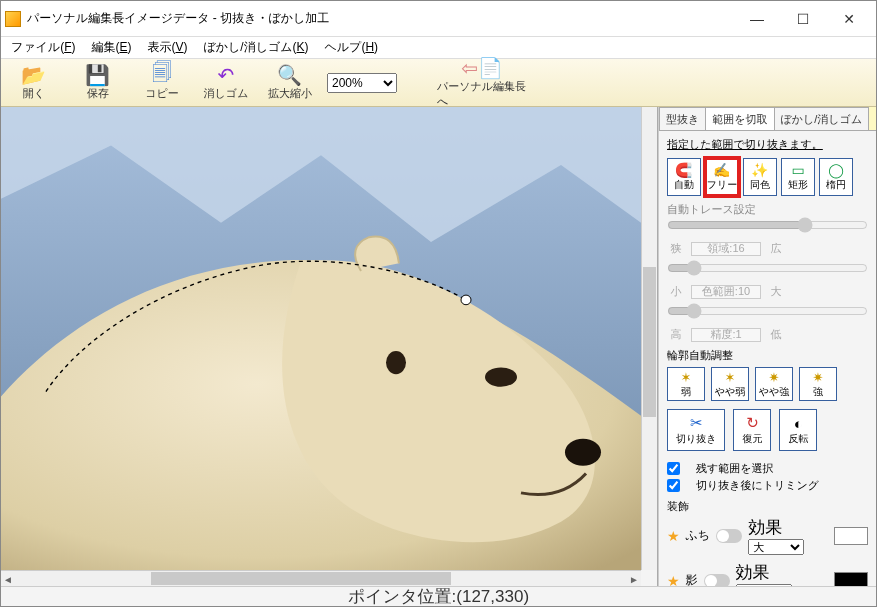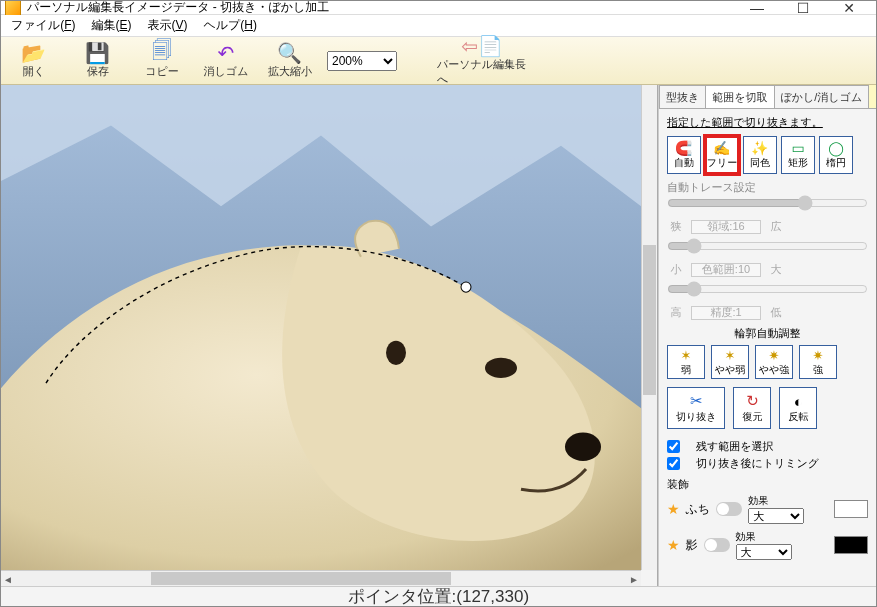--- a/index.html
+++ b/index.html
@@ -1,17 +1,17 @@
 <!DOCTYPE html>
 <html><head>
 <meta charset="utf-8">
 <style>
   * { box-sizing: border-box; margin: 0; padding: 0; font-family: "MS UI Gothic", "Meiryo", sans-serif; }
   body { width: 877px; height: 607px; background: #f0f0f0; display: flex; flex-direction: column; overflow: hidden; border: 1px solid #888; position: relative;}
-  .titlebar { height: 14px; background: #fff; display: flex; align-items: center; padding: 0 4px; border-bottom: 1px solid #ddd;}
+  .titlebar { height: 36px; background: #fff; display: flex; align-items: center; padding: 0 4px; border-bottom: 1px solid #ddd;}
   .titlebar .icon { width: 16px; height: 16px; background: linear-gradient(135deg,#ffd24d,#ff9a00); margin-right:6px; border:1px solid #c78300;}
   .titlebar .title { flex: 1; font-size: 12px; color: #000; }
   .winbtn { width: 46px; height: 28px; display: flex; align-items: center; justify-content: center; font-size: 14px; color:#333;}
   .menubar { height: 22px; background: #fff; display:flex; align-items:center; padding:0 4px; font-size:12px; border-bottom:1px solid #ddd; gap:4px;}
   .menuitem { padding:2px 6px;}
   .menuitem u { text-decoration: underline;}
   .toolbar { height: 48px; background: linear-gradient(#fdf9e9,#f5eeca); display:flex; align-items:center; padding: 2px 6px; gap:10px; border-bottom:1px solid #c9c097;}
   .tbtn { display:flex; flex-direction:column; align-items:center; font-size:11px; color:#333; width:54px;}
   .tbtn .ticon { font-size:20px; height:22px; display:flex; align-items:center; justify-content:center;}
   .zoomsel { display:flex; align-items:flex-start;}
@@ -47,21 +47,21 @@
   .actionrow { display:flex; gap:8px; margin:6px 0 10px 0;}
   .actbtn { border:1px solid #365f9e; background:#fff; display:flex; flex-direction:column; align-items:center; justify-content:center; font-size:10px; padding:4px 8px;}
   .actbtn .ic{font-size:15px;}
   .checks label { display:flex; align-items:center; gap:16px; font-size:11px; margin-bottom:2px;}
   .decorate { margin-top:6px;}
   .decorow { display:flex; align-items:center; gap:6px; margin:2px 0 6px 0;}
   .decorow .star { color:#f5a623; font-size:14px;}
   .decorow .toggle { width:26px; height:14px; border-radius:7px; background:#ccc; position:relative;}
   .decorow .toggle::after{content:"";position:absolute;left:1px;top:1px;width:12px;height:12px;border-radius:50%;background:#fff;}
   .decorow .efcol { flex:1;}
-  .decorow .efcol .elabel{ font-size:10px;}
+  .decorow .efcol .elabel{ font-size:17px;}
   .decorow .efcol select { width:56px; font-size:11px;}
   .decorow .swatch { width:34px; height:18px; border:1px solid #888;}
   .swatch.white{ background:#fff;}
   .swatch.black{ background:#000;}
   .statusbar { height:20px; background:#f4f4f4; border-top:1px solid #ccc; display:flex; align-items:center; justify-content:center; font-size:17px; color:#333;}
   svg.bear { width:100%; height:100%; display:block;}
 </style>
 </head>
 <body>
 
@@ -70,20 +70,21 @@
   <div class="title">パーソナル編集長イメージデータ - 切抜き・ぼかし加工</div>
   <div class="winbtn">—</div>
   <div class="winbtn">☐</div>
   <div class="winbtn close">✕</div>
 </div>
 
 <div class="menubar">
   <div class="menuitem"><span>ファイル(</span><u>F</u><span>)</span></div>
   <div class="menuitem"><span>編集(</span><u>E</u><span>)</span></div>
   <div class="menuitem"><span>表示(</span><u>V</u><span>)</span></div>
+  <div class="menuitem"><span>ぼかし/消しゴム(</span><u>K</u><span>)</span></div>
   <div class="menuitem"><span>ヘルプ(</span><u>H</u><span>)</span></div>
 </div>
 
 <div class="toolbar">
   <div class="tbtn">
     <div class="ticon" style="color:#e6a500;">📂</div>
     <div>開く</div>
   </div>
   <div class="tbtn">
     <div class="ticon" style="color:#2657a6;">💾</div>
@@ -199,21 +200,21 @@
         <input type="text" disabled="" value="色範囲:10" style="">
         <span class="lbl">大</span>
       </div>
       <input type="range" class="slider2" disabled="" value="10" style="">
       <div class="sliderline">
         <span class="lbl">高</span>
         <input type="text" disabled="" value="精度:1" style="">
         <span class="lbl">低</span>
       </div>
 
-      <div class="sectlabel" style="color:#000;margin-top:6px;text-align:center;">輪郭自動調整</div>
+      <div class="sectlabel" style="color:#000;margin-top:6px;">輪郭自動調整</div>
       <div class="adjustrow">
         <div class="adjbtn">
             <div class="ic" style="color:#c90;">✶</div>
             <div>弱</div>
           </div>
         <div class="adjbtn">
             <div class="ic" style="color:#c90;">✶</div>
             <div>やや弱</div>
           </div>
         <div class="adjbtn">

